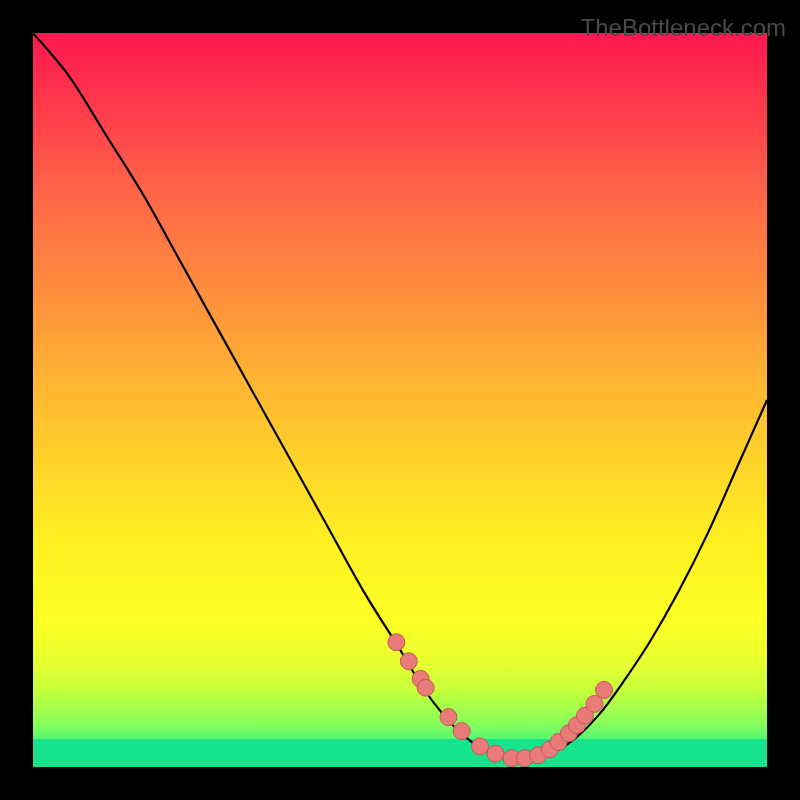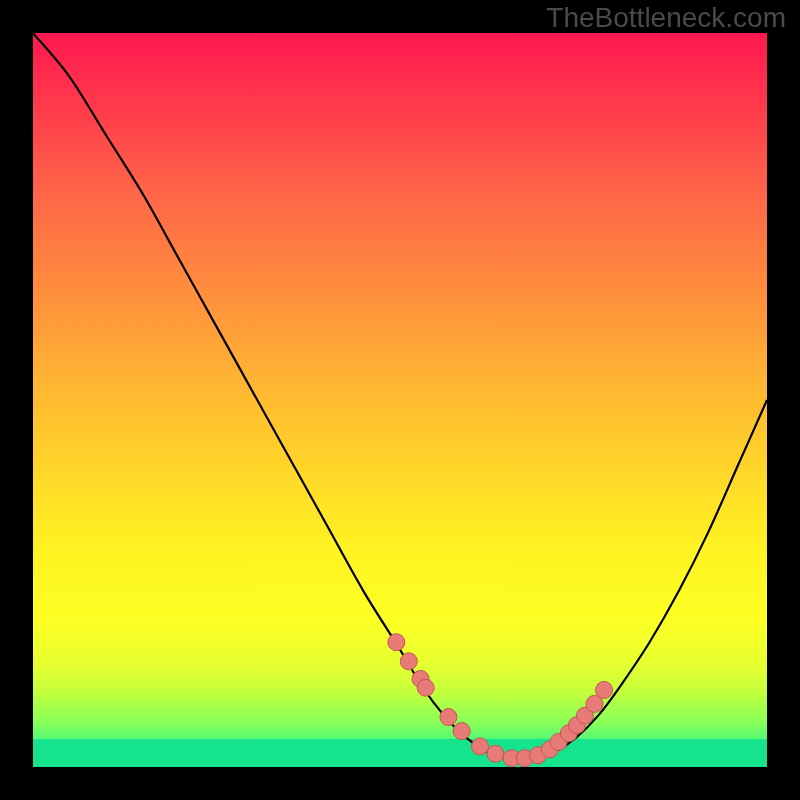--- a/index.html
+++ b/index.html
@@ -6,24 +6,24 @@
   body {
     width: 800px;
     height: 800px;
     background: #000;
     position: relative;
     font-family: Arial, sans-serif;
     overflow: hidden;
   }
   .watermark {
     position: absolute;
-    top: 2px;
+    top: 14px;
     right: 14px;
     color: #4a4a4a;
-    font-size: 28px;
+    font-size: 24px;
     font-weight: 500;
     z-index: 10;
   }
   .plot-area {
     position: absolute;
     left: 33px;
     top: 33px;
     width: 734px;
     height: 734px;
     background: linear-gradient(to bottom,

